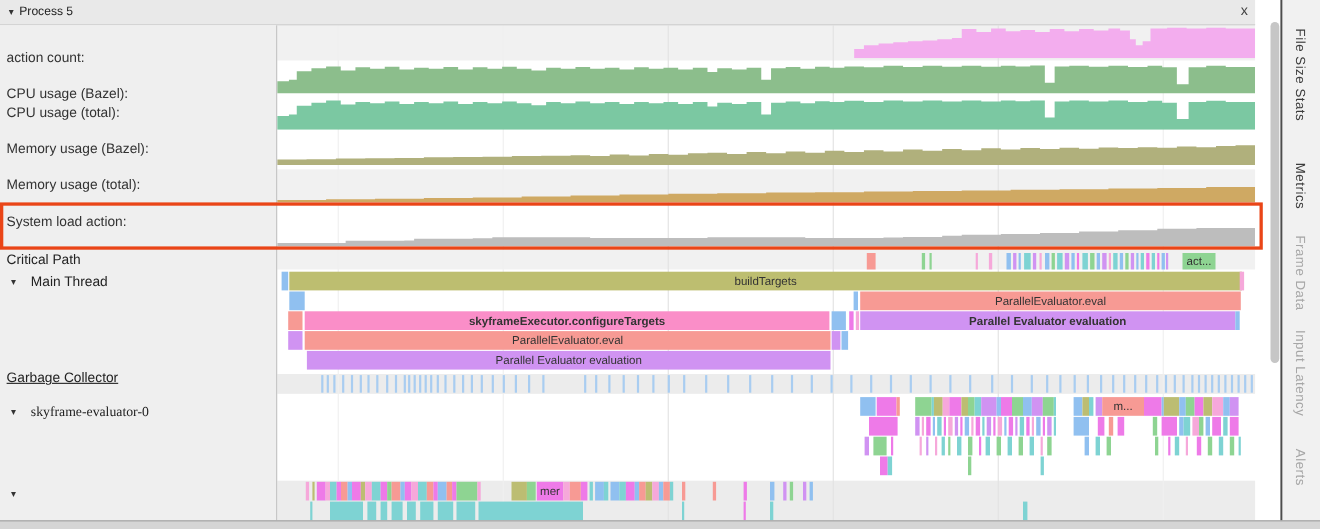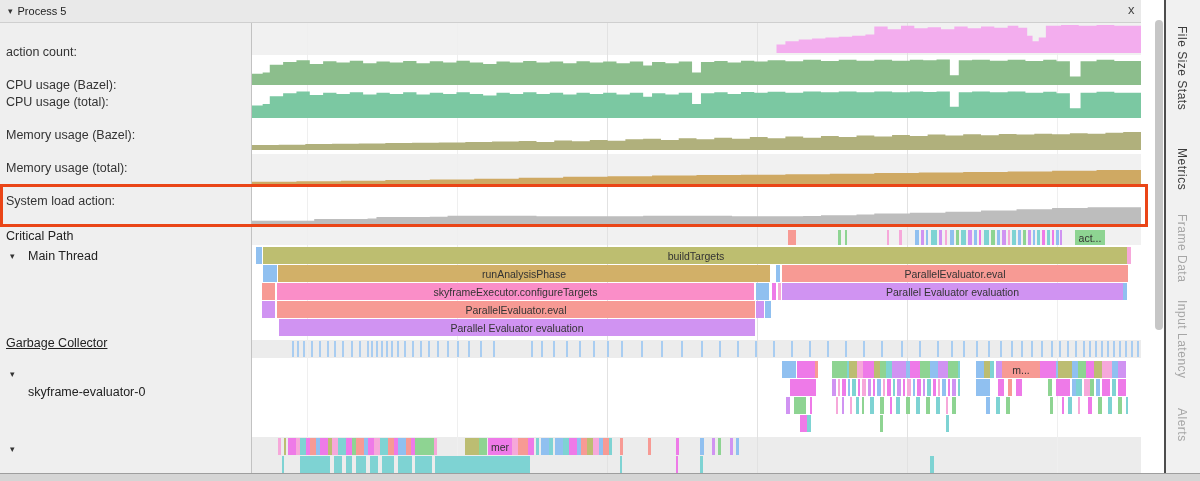--- a/index.html
+++ b/index.html
@@ -69,21 +69,21 @@
   <div class="rowlabel" style="top:78px;">CPU usage (Bazel):</div>
   <div class="rowlabel" style="top:95px;">CPU usage (total):</div>
   <div class="rowlabel" style="top:128px;">Memory usage (Bazel):</div>
   <div class="rowlabel" style="top:161px;">Memory usage (total):</div>
   <div class="rowlabel" style="top:194px;">System load action:</div>
   <div class="seclabel" style="top:229px;">Critical Path</div>
   <span class="secarrow" style="top:251px;">▾</span>
   <div class="threadlabel" style="top:249px;">Main Thread</div>
   <div class="seclabel" style="top:336px;text-decoration:underline;">Garbage Collector</div>
   <span class="secarrow" style="top:369px;">▾</span>
-  <div class="threadlabel" style="top:385px;">skyframe-evaluator-0</div>
+  <div class="threadlabel" style="top:367px;font-family:Liberation Serif, serif;">skyframe-evaluator-0</div>
   <span class="secarrow" style="top:444px;">▾</span>
 
   <svg class="chart" style="top:25px;" width="889" height="28" viewBox="0 0 889 28" preserveAspectRatio="none">
       <polygon points="0,28 0,28 520.0649999999999,28 520.0649999999999,28 524.51,28 524.51,19.599999999999998 533.4,19.599999999999998 533.4,16.240000000000002 546.735,16.240000000000002 546.735,14.56 560.07,14.56 560.07,13.44 573.405,13.44 573.405,12.599999999999998 586.74,12.599999999999998 586.74,11.760000000000002 600.075,11.760000000000002 600.075,10.64 613.41,10.64 613.41,9.52 622.3,9.52 622.3,1.4000000000000012 635.635,1.4000000000000012 635.635,4.200000000000001 648.97,4.200000000000001 648.97,0.8400000000000007 662.305,0.8400000000000007 662.305,3.36 675.64,3.36 675.64,2.239999999999999 688.975,2.239999999999999 688.975,4.200000000000001 702.3100000000001,4.200000000000001 702.3100000000001,1.4000000000000012 715.6450000000001,1.4000000000000012 715.6450000000001,3.36 728.9799999999999,3.36 728.9799999999999,1.4000000000000012 742.3149999999999,1.4000000000000012 742.3149999999999,2.7999999999999994 755.65,2.7999999999999994 755.65,0.8400000000000007 766.318,0.8400000000000007 766.318,2.7999999999999994 775.208,2.7999999999999994 775.208,10.64 780.542,10.64 780.542,16.240000000000002 786.765,16.240000000000002 786.765,12.599999999999998 793.8770000000001,12.599999999999998 793.8770000000001,0.8400000000000007 808.99,0.8400000000000007 808.99,0 826.7700000000001,0 826.7700000000001,0.8400000000000007 844.55,0.8400000000000007 844.55,0 862.3299999999999,0 862.3299999999999,0.8400000000000007 889,0.8400000000000007 889,0.5600000000000005 889,0.5600000000000005 889,28" fill="#f3adee"></polygon>
     </svg>
   <svg class="chart" style="top:57px;" width="889" height="28" viewBox="0 0 889 28" preserveAspectRatio="none">
       <polygon points="0,28 0,16.8 10.668000000000001,16.8 10.668000000000001,15.400000000000002 17.78,15.400000000000002 17.78,7.840000000000001 31.115000000000002,7.840000000000001 31.115000000000002,5.040000000000001 44.45,5.040000000000001 44.45,3.36 57.785000000000004,3.36 57.785000000000004,7 71.12,7 71.12,4.200000000000001 84.455,4.200000000000001 84.455,5.599999999999999 97.79,5.599999999999999 97.79,3.64 111.125,3.64 111.125,6.159999999999999 124.46000000000001,6.159999999999999 124.46000000000001,4.48 137.795,4.48 137.795,5.599999999999999 151.13000000000002,5.599999999999999 151.13000000000002,3.9200000000000004 164.465,3.9200000000000004 164.465,6.159999999999999 177.8,6.159999999999999 177.8,4.200000000000001 191.135,4.200000000000001 191.135,5.599999999999999 204.47,5.599999999999999 204.47,3.64 217.805,3.64 217.805,5.599999999999999 231.14000000000001,5.599999999999999 231.14000000000001,7 244.47500000000002,7 244.47500000000002,4.48 257.81,4.48 257.81,5.599999999999999 271.145,5.599999999999999 271.145,3.9200000000000004 284.48,3.9200000000000004 284.48,5.599999999999999 297.815,5.599999999999999 297.815,4.48 311.15,4.48 311.15,6.159999999999999 324.485,6.159999999999999 324.485,4.200000000000001 337.82,4.200000000000001 337.82,5.599999999999999 351.15500000000003,5.599999999999999 351.15500000000003,4.48 364.48999999999995,4.48 364.48999999999995,6.159999999999999 377.825,6.159999999999999 377.825,4.48 391.16,4.48 391.16,8.400000000000002 400.05,8.400000000000002 400.05,5.040000000000001 413.38500000000005,5.040000000000001 413.38500000000005,6.159999999999999 426.71999999999997,6.159999999999999 426.71999999999997,4.48 440.055,4.48 440.055,15.400000000000002 448.945,15.400000000000002 448.945,5.040000000000001 462.28000000000003,5.040000000000001 462.28000000000003,3.9200000000000004 475.615,3.9200000000000004 475.615,5.599999999999999 488.95000000000005,5.599999999999999 488.95000000000005,3.64 502.28499999999997,3.64 502.28499999999997,4.48 515.62,4.48 515.62,3.36 533.4,3.36 533.4,4.200000000000001 551.18,4.200000000000001 551.18,2.7999999999999994 568.96,2.7999999999999994 568.96,3.9200000000000004 586.74,3.9200000000000004 586.74,2.7999999999999994 604.5200000000001,2.7999999999999994 604.5200000000001,3.64 622.3,3.64 622.3,2.7999999999999994 640.0799999999999,2.7999999999999994 640.0799999999999,3.64 657.86,3.64 657.86,2.7999999999999994 671.195,2.7999999999999994 671.195,3.36 684.53,3.36 684.53,2.519999999999999 697.865,2.519999999999999 697.865,18.2 706.755,18.2 706.755,3.36 720.09,3.36 720.09,2.7999999999999994 737.87,2.7999999999999994 737.87,3.64 755.65,3.64 755.65,2.7999999999999994 773.43,2.7999999999999994 773.43,3.9200000000000004 791.21,3.9200000000000004 791.21,2.7999999999999994 804.5450000000001,2.7999999999999994 804.5450000000001,4.200000000000001 817.88,4.200000000000001 817.88,19.599999999999998 828.548,19.599999999999998 828.548,4.200000000000001 844.55,4.200000000000001 844.55,2.7999999999999994 862.3299999999999,2.7999999999999994 862.3299999999999,3.9200000000000004 889,3.9200000000000004 889,3.36 889,3.36 889,28" fill="#8cbe8c"></polygon>
     </svg>
   <svg class="chart" style="top:90px;" width="889" height="28" viewBox="0 0 889 28" preserveAspectRatio="none">
       <polygon points="0,28 0,15.400000000000002 10.668000000000001,15.400000000000002 10.668000000000001,14 17.78,14 17.78,6.159999999999999 31.115000000000002,6.159999999999999 31.115000000000002,3.36 44.45,3.36 44.45,1.4000000000000012 57.785000000000004,1.4000000000000012 57.785000000000004,5.040000000000001 71.12,5.040000000000001 71.12,2.7999999999999994 84.455,2.7999999999999994 84.455,3.9200000000000004 97.79,3.9200000000000004 97.79,2.239999999999999 111.125,2.239999999999999 111.125,4.48 124.46000000000001,4.48 124.46000000000001,2.7999999999999994 137.795,2.7999999999999994 137.795,3.9200000000000004 151.13000000000002,3.9200000000000004 151.13000000000002,2.239999999999999 164.465,2.239999999999999 164.465,4.48 177.8,4.48 177.8,2.7999999999999994 191.135,2.7999999999999994 191.135,3.9200000000000004 204.47,3.9200000000000004 204.47,2.239999999999999 217.805,2.239999999999999 217.805,3.9200000000000004 231.14000000000001,3.9200000000000004 231.14000000000001,5.599999999999999 244.47500000000002,5.599999999999999 244.47500000000002,2.7999999999999994 257.81,2.7999999999999994 257.81,3.9200000000000004 271.145,3.9200000000000004 271.145,2.239999999999999 284.48,2.239999999999999 284.48,3.9200000000000004 297.815,3.9200000000000004 297.815,2.7999999999999994 311.15,2.7999999999999994 311.15,4.48 324.485,4.48 324.485,2.7999999999999994 337.82,2.7999999999999994 337.82,3.9200000000000004 351.15500000000003,3.9200000000000004 351.15500000000003,2.7999999999999994 364.48999999999995,2.7999999999999994 364.48999999999995,4.48 377.825,4.48 377.825,2.7999999999999994 391.16,2.7999999999999994 391.16,6.72 400.05,6.72 400.05,3.36 413.38500000000005,3.36 413.38500000000005,4.48 426.71999999999997,4.48 426.71999999999997,2.7999999999999994 440.055,2.7999999999999994 440.055,14 448.945,14 448.945,3.36 462.28000000000003,3.36 462.28000000000003,2.239999999999999 475.615,2.239999999999999 475.615,3.9200000000000004 488.95000000000005,3.9200000000000004 488.95000000000005,1.9599999999999986 502.28499999999997,1.9599999999999986 502.28499999999997,2.7999999999999994 515.62,2.7999999999999994 515.62,1.6800000000000015 533.4,1.6800000000000015 533.4,2.7999999999999994 551.18,2.7999999999999994 551.18,1.4000000000000012 568.96,1.4000000000000012 568.96,2.239999999999999 586.74,2.239999999999999 586.74,1.4000000000000012 604.5200000000001,1.4000000000000012 604.5200000000001,2.239999999999999 622.3,2.239999999999999 622.3,1.4000000000000012 640.0799999999999,1.4000000000000012 640.0799999999999,2.239999999999999 657.86,2.239999999999999 657.86,1.4000000000000012 671.195,1.4000000000000012 671.195,1.9599999999999986 684.53,1.9599999999999986 684.53,1.4000000000000012 697.865,1.4000000000000012 697.865,16.8 706.755,16.8 706.755,2.239999999999999 720.09,2.239999999999999 720.09,1.4000000000000012 737.87,1.4000000000000012 737.87,2.239999999999999 755.65,2.239999999999999 755.65,1.4000000000000012 773.43,1.4000000000000012 773.43,2.7999999999999994 791.21,2.7999999999999994 791.21,1.6800000000000015 804.5450000000001,1.6800000000000015 804.5450000000001,3.36 817.88,3.36 817.88,18.2 828.548,18.2 828.548,2.7999999999999994 844.55,2.7999999999999994 844.55,1.6800000000000015 862.3299999999999,1.6800000000000015 862.3299999999999,2.7999999999999994 889,2.7999999999999994 889,2.239999999999999 889,2.239999999999999 889,28" fill="#7bc8a2"></polygon>
@@ -139,29 +139,26 @@
 
   <div class="barrow" style="top:247px;height:17px;">
       <div class="bar" style="left: 256px; width: 6px; height: 17px; background: rgb(144, 192, 240);"></div>
       <div class="bar" style="left: 263px; width: 866px; height: 17px; background: rgb(189, 190, 112);">
         <span>buildTargets</span>
       </div>
       <div class="bar" style="left: 1127px; width: 4px; height: 17px; background: rgb(246, 168, 218);"></div>
     </div>
   <div class="barrow" style="top:265px;height:17px;">
       <div class="bar" style="left: 263px; width: 14px; height: 17px; background: rgb(144, 192, 240);"></div>
-      <div class="bar" style="left: 278px; width: 492px; height: 17px; background: rgb(210, 176, 104);">
-        <span>runAnalysisPhase</span>
-      </div>
       <div class="bar" style="left: 776px; width: 4px; height: 17px; background: rgb(144, 192, 240);"></div>
       <div class="bar" style="left: 782px; width: 346px; height: 17px; background: rgb(247, 154, 148);">
         <span>ParallelEvaluator.eval</span>
       </div>
     </div>
-  <div class="barrow" style="top:283px;height:15px;">
+  <div class="barrow" style="top:283px;height:15px;font-weight:bold;">
       <div class="bar" style="left: 262px; width: 13px; height: 17px; background: rgb(247, 154, 148);"></div>
       <div class="bar" style="left: 277px; width: 477px; height: 17px; background: rgb(250, 142, 200);">
         <span>skyframeExecutor.configureTargets</span>
       </div>
       <div class="bar" style="left: 756px; width: 13px; height: 17px; background: rgb(144, 192, 240);"></div>
       <div class="bar" style="left: 772px; width: 4px; height: 17px; background: rgb(238, 122, 232);"></div>
       <div class="bar" style="left: 778px; width: 3px; height: 17px; background: rgb(246, 168, 218);"></div>
       <div class="bar" style="left: 782px; width: 341px; height: 17px; background: rgb(208, 147, 242);">
         <span>Parallel Evaluator evaluation</span>
       </div>

